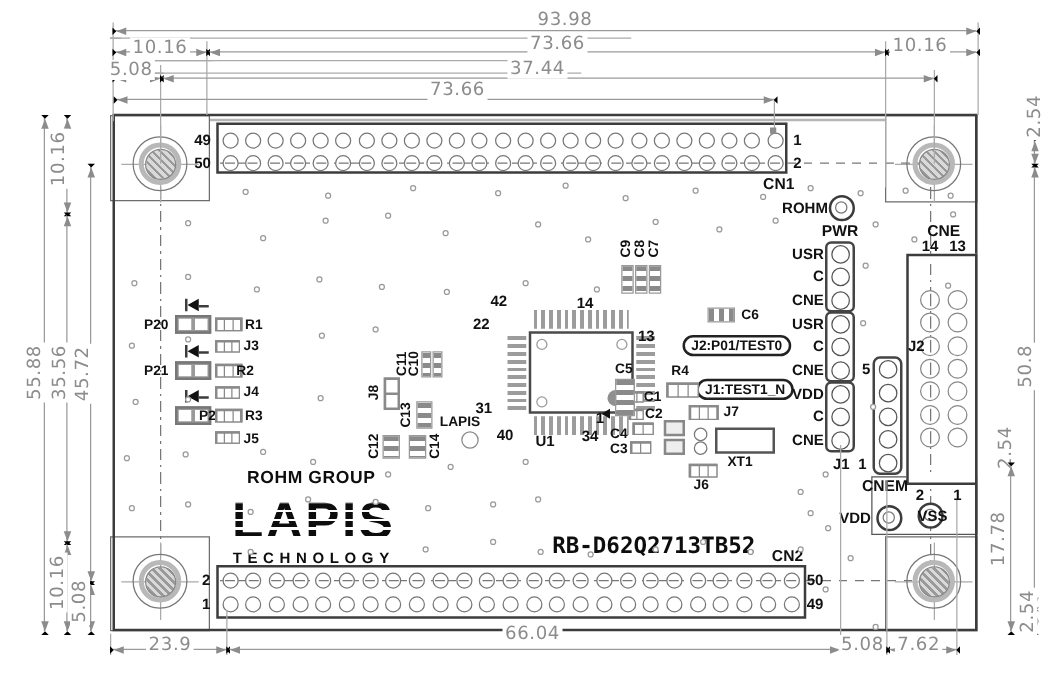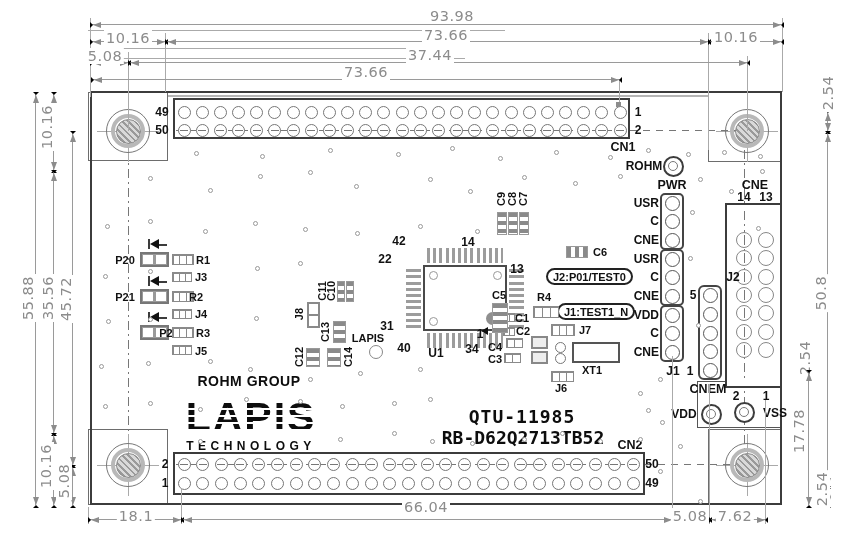--- a/index.html
+++ b/index.html
@@ -37,21 +37,20 @@
   #pill-j1{left:557px;top:303px;}
 </style>
 </head>
 <body>
 
 <div id="canvas">
   <div class="silk rohm">ROHM GROUP</div>
   <div class="silk lapis">LAPIS</div>
   <div class="lapis-str"></div>
   <div class="silk tech">TECHNOLOGY</div>
-  <div class="silk model">QTU-11985</div>
   <div class="silk part">RB-D62Q2713TB52</div>
   <div class="pill" id="pill-j2">J2:P01/TEST0</div>
   <div class="pill" id="pill-j1">J1:TEST1_N</div>
 <div class="keep" style="left: 88px; top: 92px; width: 80px; height: 69px;"></div>
     <div class="keep" style="left: 708px; top: 92px; width: 74px; height: 70px;"></div>
     <div class="keep" style="left: 88px; top: 429px; width: 80px; height: 76px;"></div>
     <div class="keep" style="left: 708px; top: 429px; width: 74px; height: 76px;"></div>
     <div style="left: 697px; top: 381px; width: 85px; height: 47px; border: 1.4px solid rgb(85, 85, 85);"></div>
     <div style="left: 128px; top: 131px; width: 1px; height: 334px; background: repeating-linear-gradient(rgb(119, 119, 119) 0px, rgb(119, 119, 119) 9px, transparent 9px, transparent 13px, rgb(119, 119, 119) 13px, rgb(119, 119, 119) 15px, transparent 15px, transparent 19px);"></div>
     <div style="left: 744px; top: 131px; width: 1px; height: 334px; background: repeating-linear-gradient(rgb(119, 119, 119) 0px, rgb(119, 119, 119) 9px, transparent 9px, transparent 13px, rgb(119, 119, 119) 13px, rgb(119, 119, 119) 15px, transparent 15px, transparent 19px);"></div>
@@ -305,21 +304,21 @@
     <div class="pid" style="left: 693px; top: 295px;">5</div>
     <div class="pid" style="left: 690px; top: 371px;">1</div>
     <div class="circ" style="left: 662.5px; top: 155.5px; width: 21px; height: 21px; border: 2px solid rgb(60, 60, 60); background: rgb(255, 255, 255);"></div>
     <div class="circ" style="left: 668px; top: 161px; width: 10px; height: 10px; border: 1.3px solid rgb(119, 119, 119); background: rgb(255, 255, 255);"></div>
     <div class="pid" style="left: 644px; top: 166px;">ROHM</div>
     <div class="circ" style="left: 700.5px; top: 403.5px; width: 21px; height: 21px; border: 2px solid rgb(60, 60, 60); background: rgb(255, 255, 255);"></div>
     <div class="circ" style="left: 706px; top: 409px; width: 10px; height: 10px; border: 1.3px solid rgb(119, 119, 119); background: rgb(255, 255, 255);"></div>
     <div class="pid" style="left: 684px; top: 414px;">VDD</div>
     <div class="circ" style="left: 733.5px; top: 401.5px; width: 21px; height: 21px; border: 2px solid rgb(60, 60, 60); background: rgb(255, 255, 255);"></div>
     <div class="circ" style="left: 739px; top: 407px; width: 10px; height: 10px; border: 1.3px solid rgb(119, 119, 119); background: rgb(255, 255, 255);"></div>
-    <div class="pid" style="left: 775px; top: 413px;">VSS</div>
+    <div class="pid" style="left: 746px; top: 413px;">VSS</div>
     <div style="left: 427px; top: 248px; width: 76px; height: 15px; background: repeating-linear-gradient(90deg, rgb(156, 156, 156) 0px, rgb(156, 156, 156) 3px, rgb(255, 255, 255) 3px, rgb(255, 255, 255) 6.2px);"></div>
     <div style="left: 427px; top: 333px; width: 76px; height: 15px; background: repeating-linear-gradient(90deg, rgb(156, 156, 156) 0px, rgb(156, 156, 156) 3px, rgb(255, 255, 255) 3px, rgb(255, 255, 255) 6.2px);"></div>
     <div style="left: 406px; top: 268px; width: 15px; height: 60px; background: repeating-linear-gradient(0deg, rgb(156, 156, 156) 0px, rgb(156, 156, 156) 3px, rgb(255, 255, 255) 3px, rgb(255, 255, 255) 6.2px);"></div>
     <div style="left: 509px; top: 268px; width: 15px; height: 60px; background: repeating-linear-gradient(0deg, rgb(156, 156, 156) 0px, rgb(156, 156, 156) 3px, rgb(255, 255, 255) 3px, rgb(255, 255, 255) 6.2px);"></div>
     <div style="left: 423px; top: 265px; width: 84px; height: 66px; border: 2px solid rgb(74, 74, 74); background: rgb(255, 255, 255);"></div>
     <div class="circ" style="left: 428.5px; top: 270.5px; width: 9px; height: 9px; border: 1.2px solid rgb(153, 153, 153); background: rgb(255, 255, 255);"></div>
     <div class="circ" style="left: 492.5px; top: 270.5px; width: 9px; height: 9px; border: 1.2px solid rgb(153, 153, 153); background: rgb(255, 255, 255);"></div>
     <div class="circ" style="left: 428.5px; top: 316.5px; width: 9px; height: 9px; border: 1.2px solid rgb(153, 153, 153); background: rgb(255, 255, 255);"></div>
     <div class="circ" style="left: 485.5px; top: 311.5px; width: 13px; height: 13px; border: 0px solid rgb(143, 143, 143); background: rgb(143, 143, 143);"></div>
     <div class="ref" style="left: 399px; top: 241px; font-size: 12px;">42</div>
@@ -564,21 +563,21 @@
     <div style="width: 0px; height: 0px; border-style: solid; background: none; border-top-width: 3px; border-top-color: transparent; border-bottom-width: 3px; border-bottom-color: transparent; border-right-width: 8px; border-right-color: rgb(140, 140, 140); left: 128px; top: 59.5px;"></div>
     <div style="width: 0px; height: 0px; border-style: solid; background: none; border-top-width: 3px; border-top-color: transparent; border-bottom-width: 3px; border-bottom-color: transparent; border-left-width: 8px; border-left-color: rgb(140, 140, 140); left: 739px; top: 59.5px;"></div>
     <div class="dimlab" style="left: 430px; top: 55px;">37.44</div>
     <div class="ln" style="left: 91px; top: 79px; width: 528px; height: 1px;"></div>
     <div style="width: 0px; height: 0px; border-style: solid; background: none; border-top-width: 3px; border-top-color: transparent; border-bottom-width: 3px; border-bottom-color: transparent; border-right-width: 8px; border-right-color: rgb(140, 140, 140); left: 91px; top: 76.5px;"></div>
     <div style="width: 0px; height: 0px; border-style: solid; background: none; border-top-width: 3px; border-top-color: transparent; border-bottom-width: 3px; border-bottom-color: transparent; border-left-width: 8px; border-left-color: rgb(140, 140, 140); left: 611px; top: 76.5px;"></div>
     <div class="dimlab" style="left: 366px; top: 72px;">73.66</div>
     <div class="ln" style="left: 88px; top: 519px; width: 93px; height: 1px;"></div>
     <div style="width: 0px; height: 0px; border-style: solid; background: none; border-top-width: 3px; border-top-color: transparent; border-bottom-width: 3px; border-bottom-color: transparent; border-right-width: 8px; border-right-color: rgb(140, 140, 140); left: 88px; top: 516.5px;"></div>
     <div style="width: 0px; height: 0px; border-style: solid; background: none; border-top-width: 3px; border-top-color: transparent; border-bottom-width: 3px; border-bottom-color: transparent; border-left-width: 8px; border-left-color: rgb(140, 140, 140); left: 173px; top: 516.5px;"></div>
-    <div class="dimlab" style="left: 136px; top: 516px;">18.1</div>
+    <div class="dimlab" style="left: 136px; top: 516px;">23.9</div>
     <div class="ln" style="left: 181px; top: 519px; width: 491px; height: 1px;"></div>
     <div style="width: 0px; height: 0px; border-style: solid; background: none; border-top-width: 3px; border-top-color: transparent; border-bottom-width: 3px; border-bottom-color: transparent; border-right-width: 8px; border-right-color: rgb(140, 140, 140); left: 181px; top: 516.5px;"></div>
     <div style="width: 0px; height: 0px; border-style: solid; background: none; border-top-width: 3px; border-top-color: transparent; border-bottom-width: 3px; border-bottom-color: transparent; border-left-width: 8px; border-left-color: rgb(140, 140, 140); left: 664px; top: 516.5px;"></div>
     <div class="dimlab" style="left: 426px; top: 507px;">66.04</div>
     <div class="ln" style="left: 672px; top: 519px; width: 37px; height: 1px;"></div>
     <div style="width: 0px; height: 0px; border-style: solid; background: none; border-top-width: 3px; border-top-color: transparent; border-bottom-width: 3px; border-bottom-color: transparent; border-right-width: 8px; border-right-color: rgb(140, 140, 140); left: 672px; top: 516.5px;"></div>
     <div style="width: 0px; height: 0px; border-style: solid; background: none; border-top-width: 3px; border-top-color: transparent; border-bottom-width: 3px; border-bottom-color: transparent; border-left-width: 8px; border-left-color: rgb(140, 140, 140); left: 701px; top: 516.5px;"></div>
     <div class="dimlab" style="left: 690px; top: 516px;">5.08</div>
     <div class="ln" style="left: 709px; top: 519px; width: 56px; height: 1px;"></div>
     <div style="width: 0px; height: 0px; border-style: solid; background: none; border-top-width: 3px; border-top-color: transparent; border-bottom-width: 3px; border-bottom-color: transparent; border-right-width: 8px; border-right-color: rgb(140, 140, 140); left: 709px; top: 516.5px;"></div>

